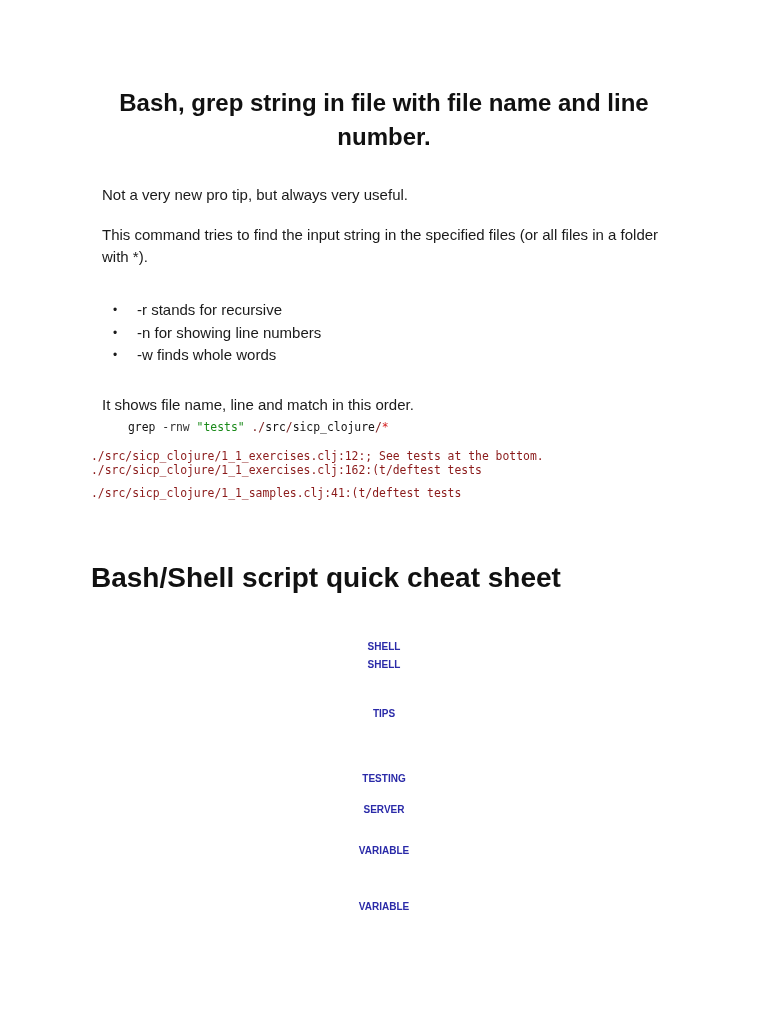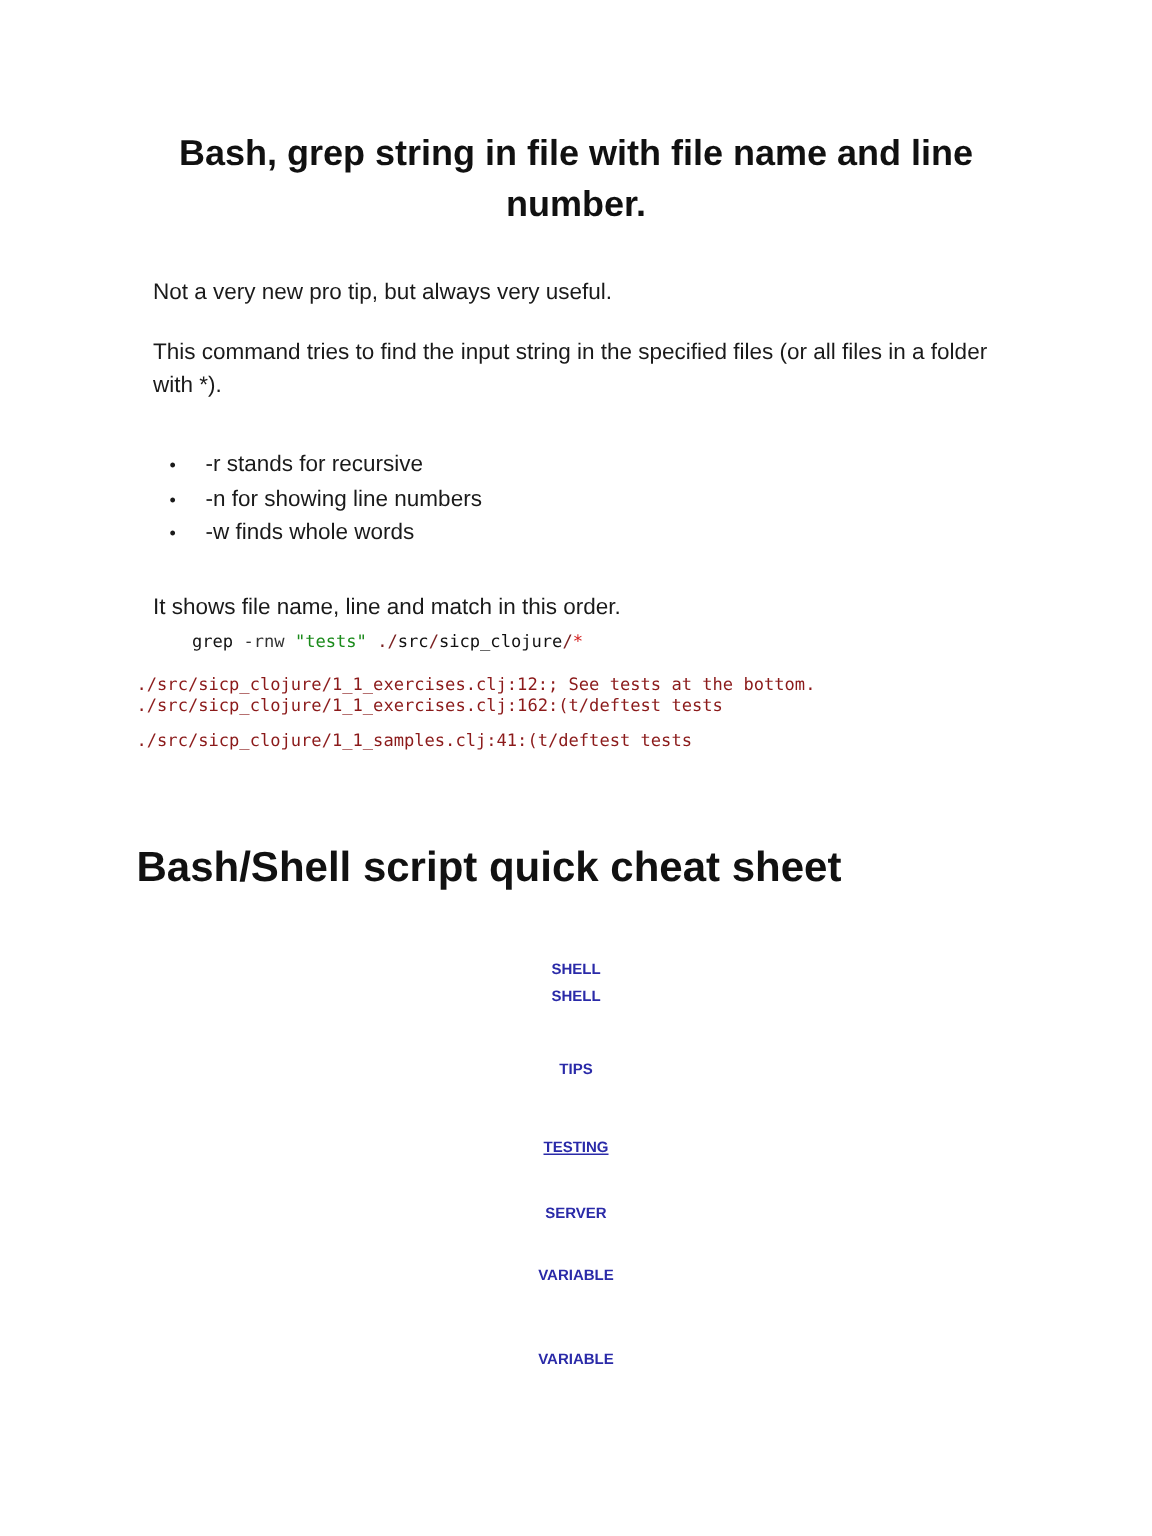--- a/index.html
+++ b/index.html
@@ -148,19 +148,19 @@
   <div class="code output" style="top:449px;">./src/sicp_clojure/1_1_exercises.clj:12:; See tests at the bottom.</div>
   <div class="code output" style="top:463px;">./src/sicp_clojure/1_1_exercises.clj:162:(t/deftest tests</div>
   <div class="code output" style="top:486px;">./src/sicp_clojure/1_1_samples.clj:41:(t/deftest tests</div>
 
   <h2 class="subtitle">Bash/Shell script quick cheat sheet</h2>
 
   <div class="tags">
     <a class="tag" style="top:0px;margin-top:30px;">SHELL</a>
     <a class="tag" style="top:48px;">SHELL</a>
     <a class="tag" style="top:97px;">TIPS</a>
-    <a class="tag" style="top:149px;text-decoration:underline;">TESTING</a>
+    <a class="tag" style="top:162px;">TESTING</a>
     <a class="tag" style="top:193px;">SERVER</a>
     <a class="tag" style="top:234px;">VARIABLE</a>
     <a class="tag" style="top:290px;">VARIABLE</a>
   </div>
 
 </div>
 
 </body></html>

